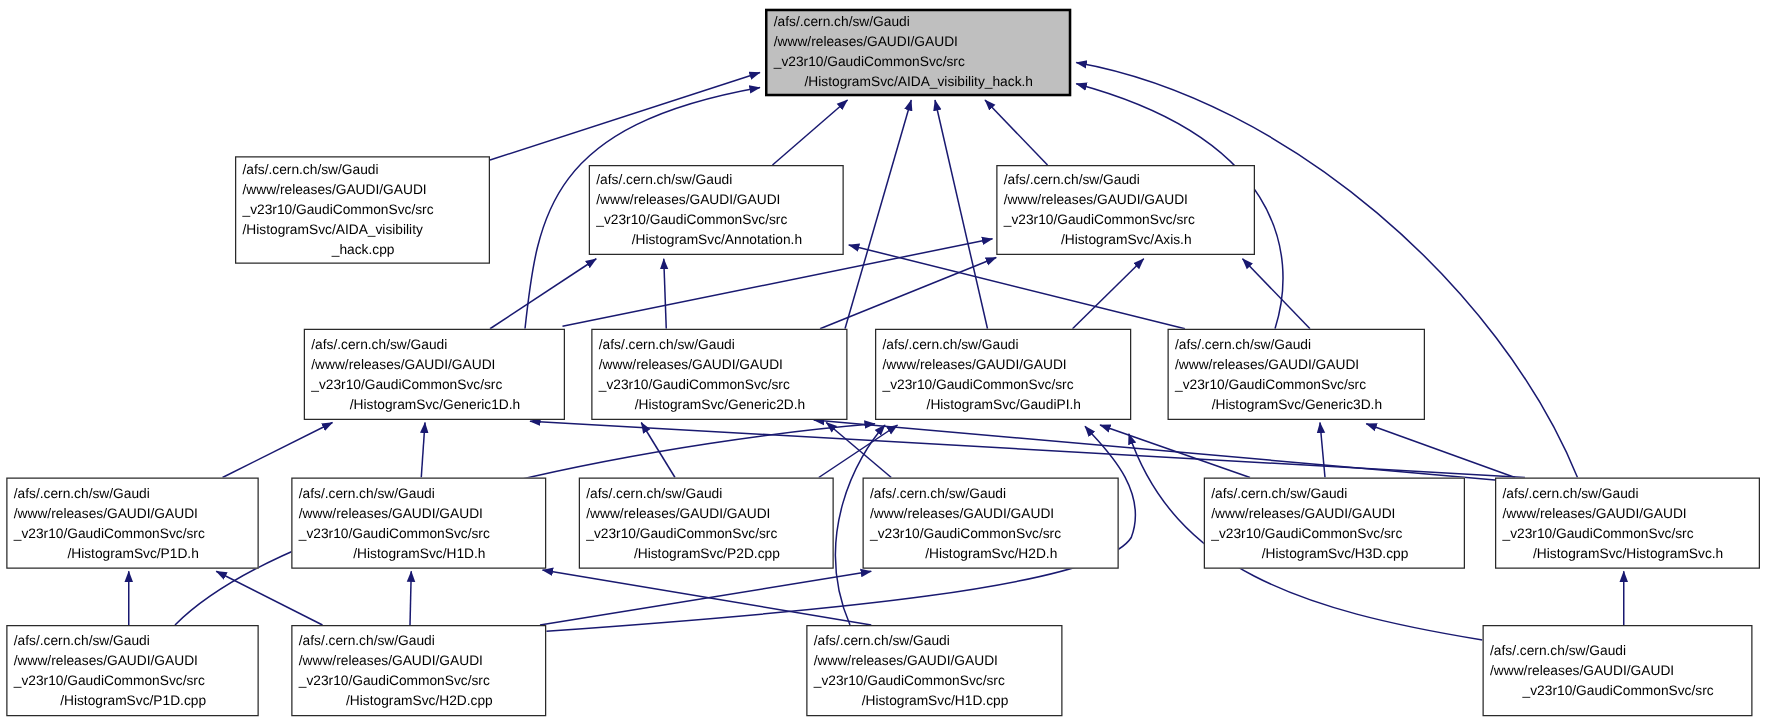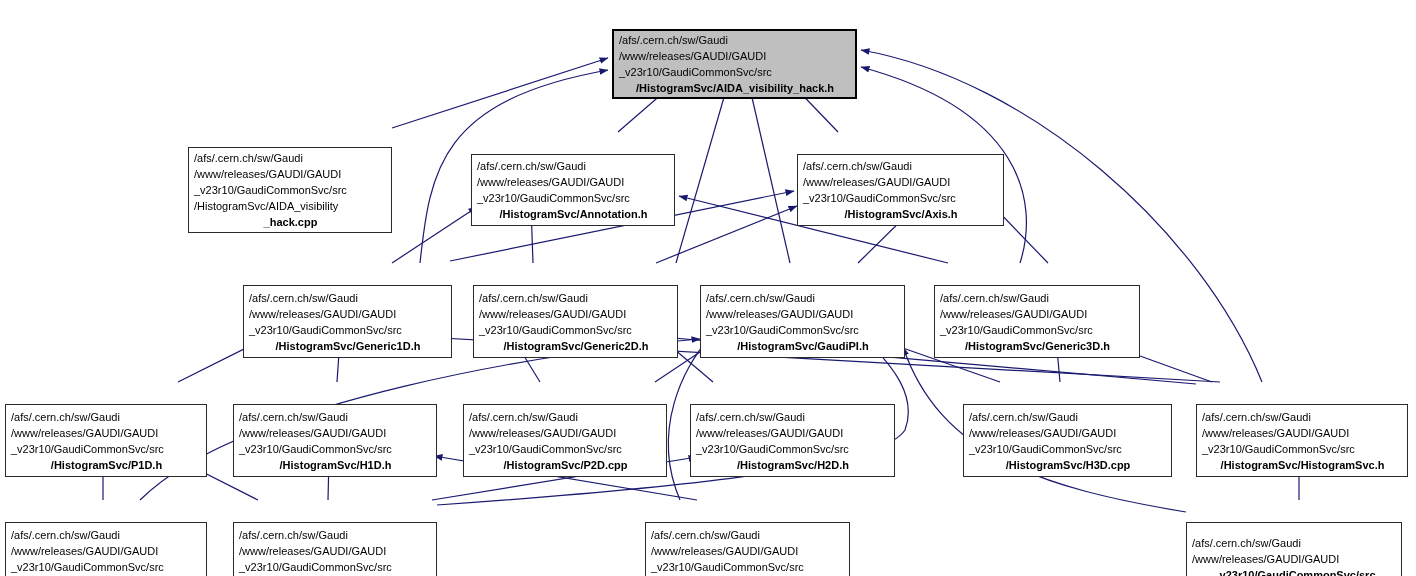--- a/index.html
+++ b/index.html
@@ -16,28 +16,27 @@
     box-sizing:border-box;
     background:#ffffff;
     border:1px solid #2a2a2a;
     padding:2px 4px 2px 5px;
     font-size:11px;
     line-height:16px;
     color:#000000;
     white-space:nowrap;
     display:flex;flex-direction:column;justify-content:center;
     cursor:pointer;
-    margin-top:22px;
   }
   .gnode.highlight{
     background:#bfbfbf;
     border:2px solid #000000;
   }
   .gline{text-align:left;}
-  .gline:last-child{text-align:center;font-weight:bold;}
+  .gline:last-child{text-align:center;}
 </style>
 </head>
 <body>
 
 <div id="canvas">
   <svg id="edge-layer" width="1416" height="576" viewBox="0 0 1416 576" xmlns="http://www.w3.org/2000/svg">
     <defs>
       <marker id="arrowhead" markerWidth="10" markerHeight="8" refX="8.5" refY="4" orient="auto" markerUnits="userSpaceOnUse">
         <path d="M0,0.6 L9,4 L0,7.4 z" fill="#191970"></path>
       </marker>

